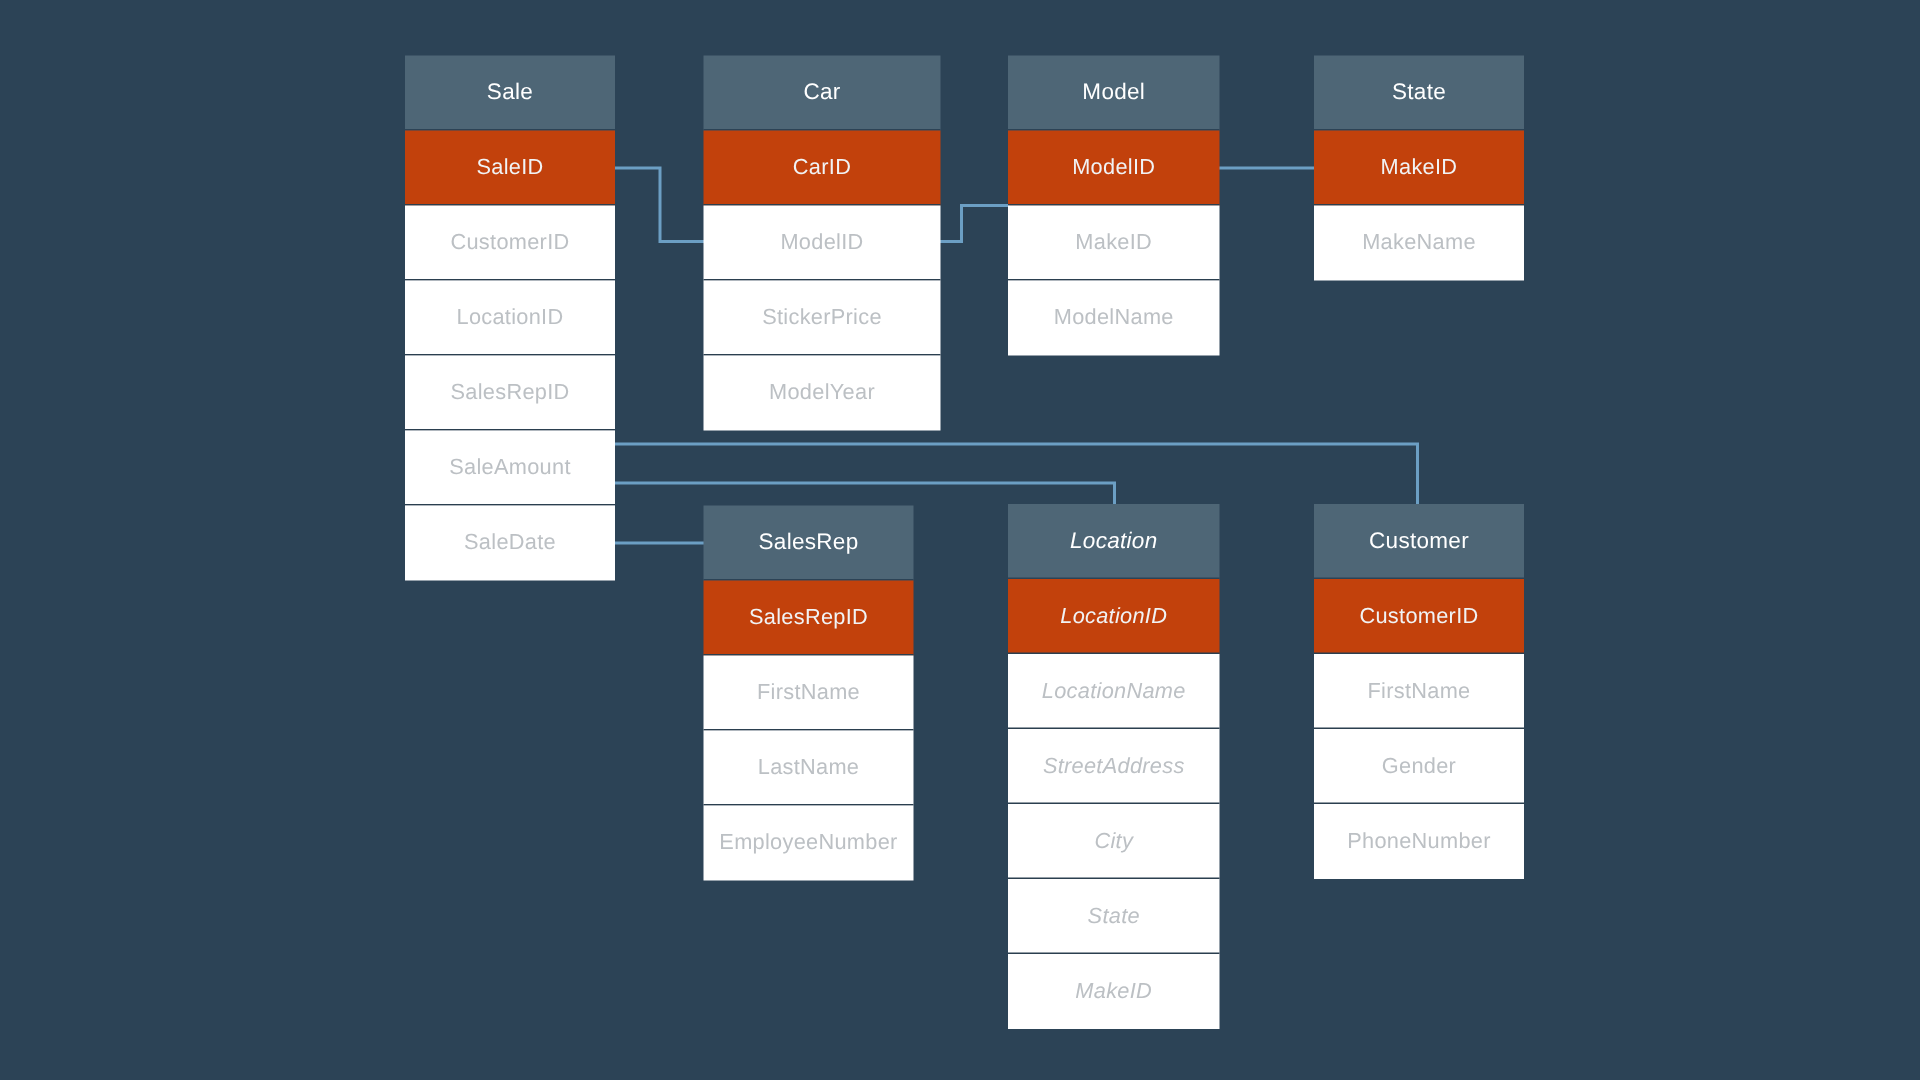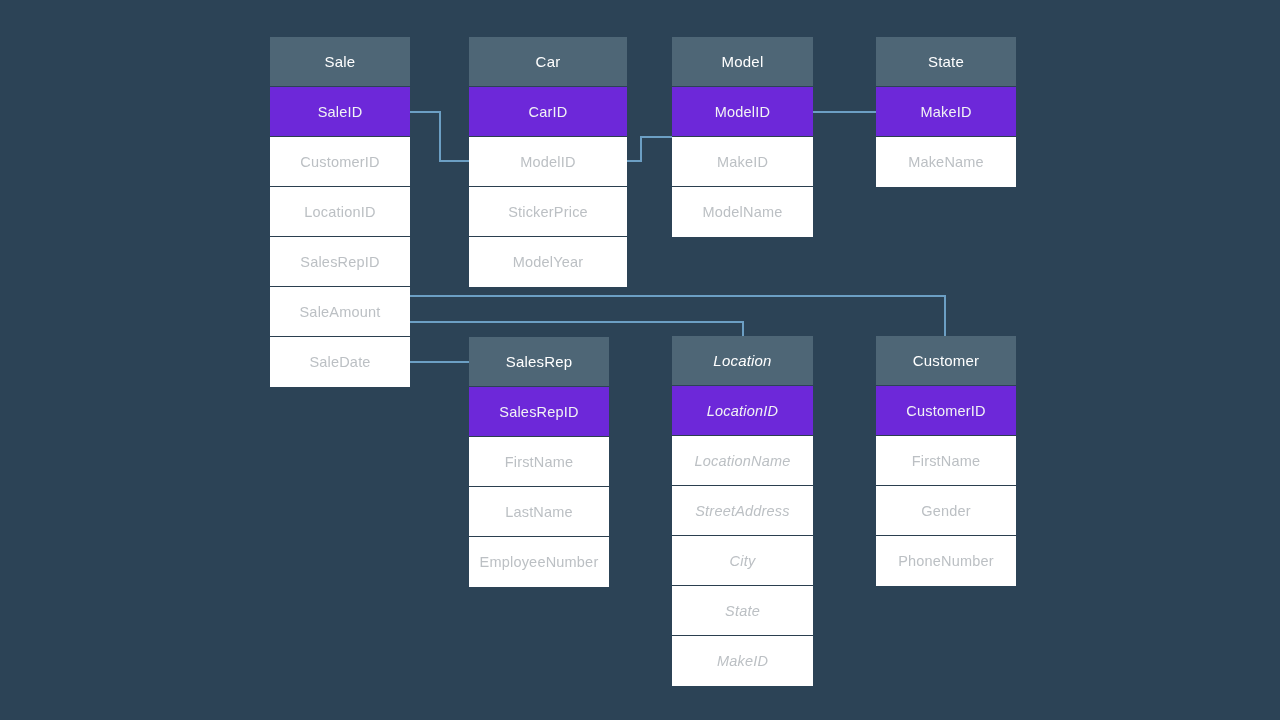--- a/index.html
+++ b/index.html
@@ -57,21 +57,21 @@
     font-size: 14.5px;
     background: #ffffff;
     color: #bcc0c4;
     border-bottom: 1px solid #2b3f4f;
     letter-spacing: .2px;
     white-space: nowrap;
     overflow: hidden;
   }
 
   .field.pk {
-    background: #6d28d9;
+    background: #c2410c;
     color: #f1f3f5;
     border-bottom: 1px solid #2b3f4f;
   }
 
   .field.last {
     border-bottom: none;
   }
 </style>
 </head>
 <body>

